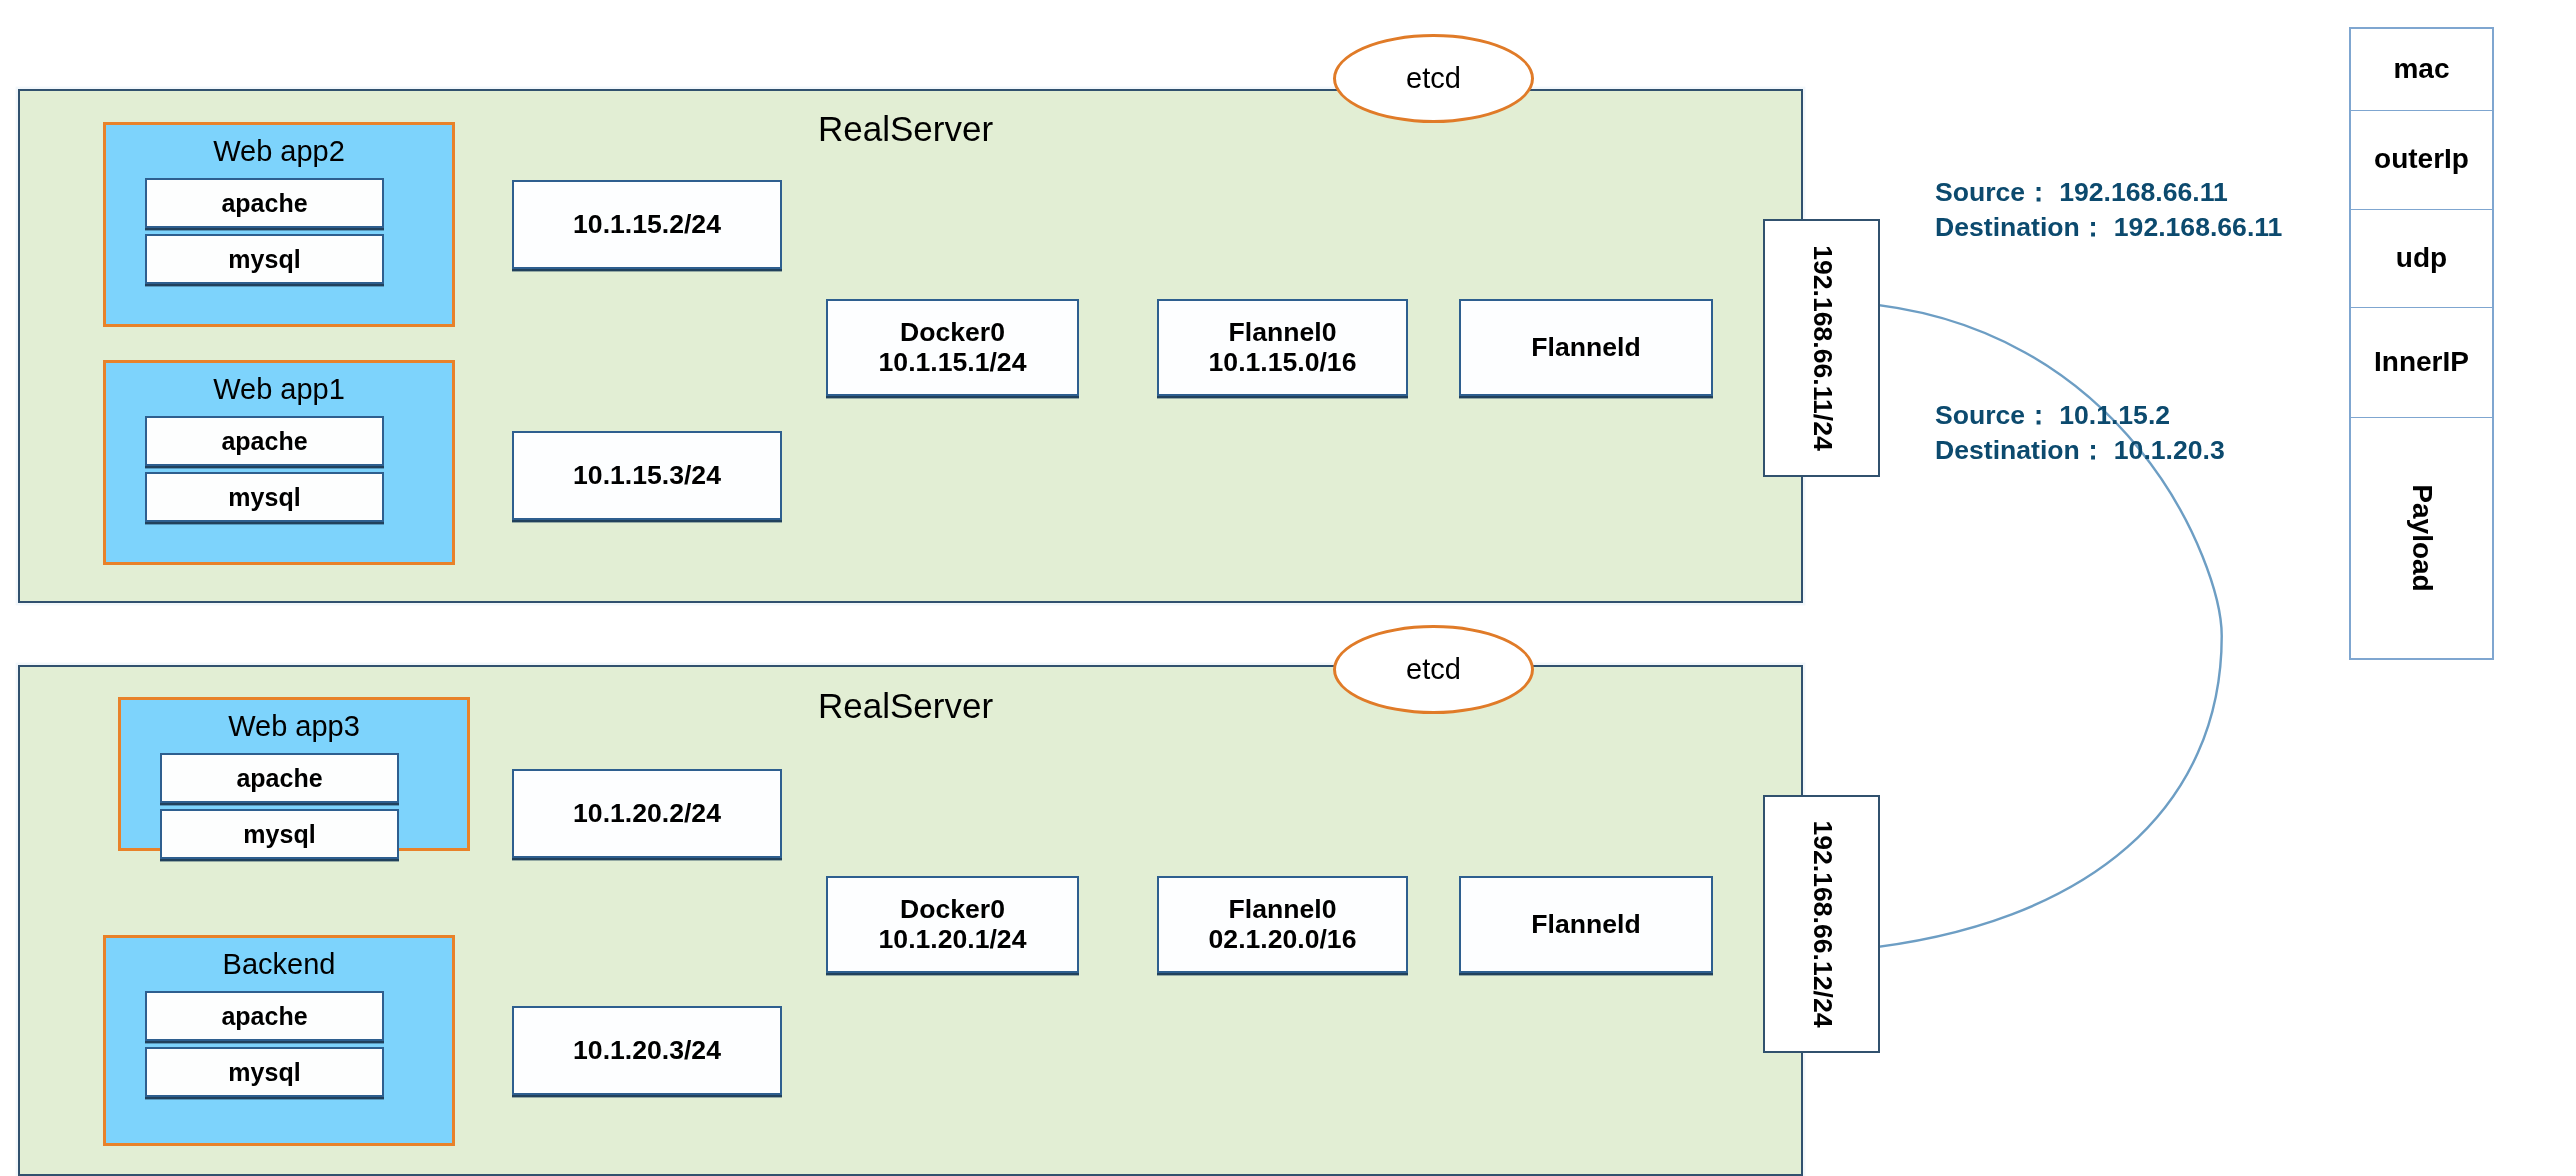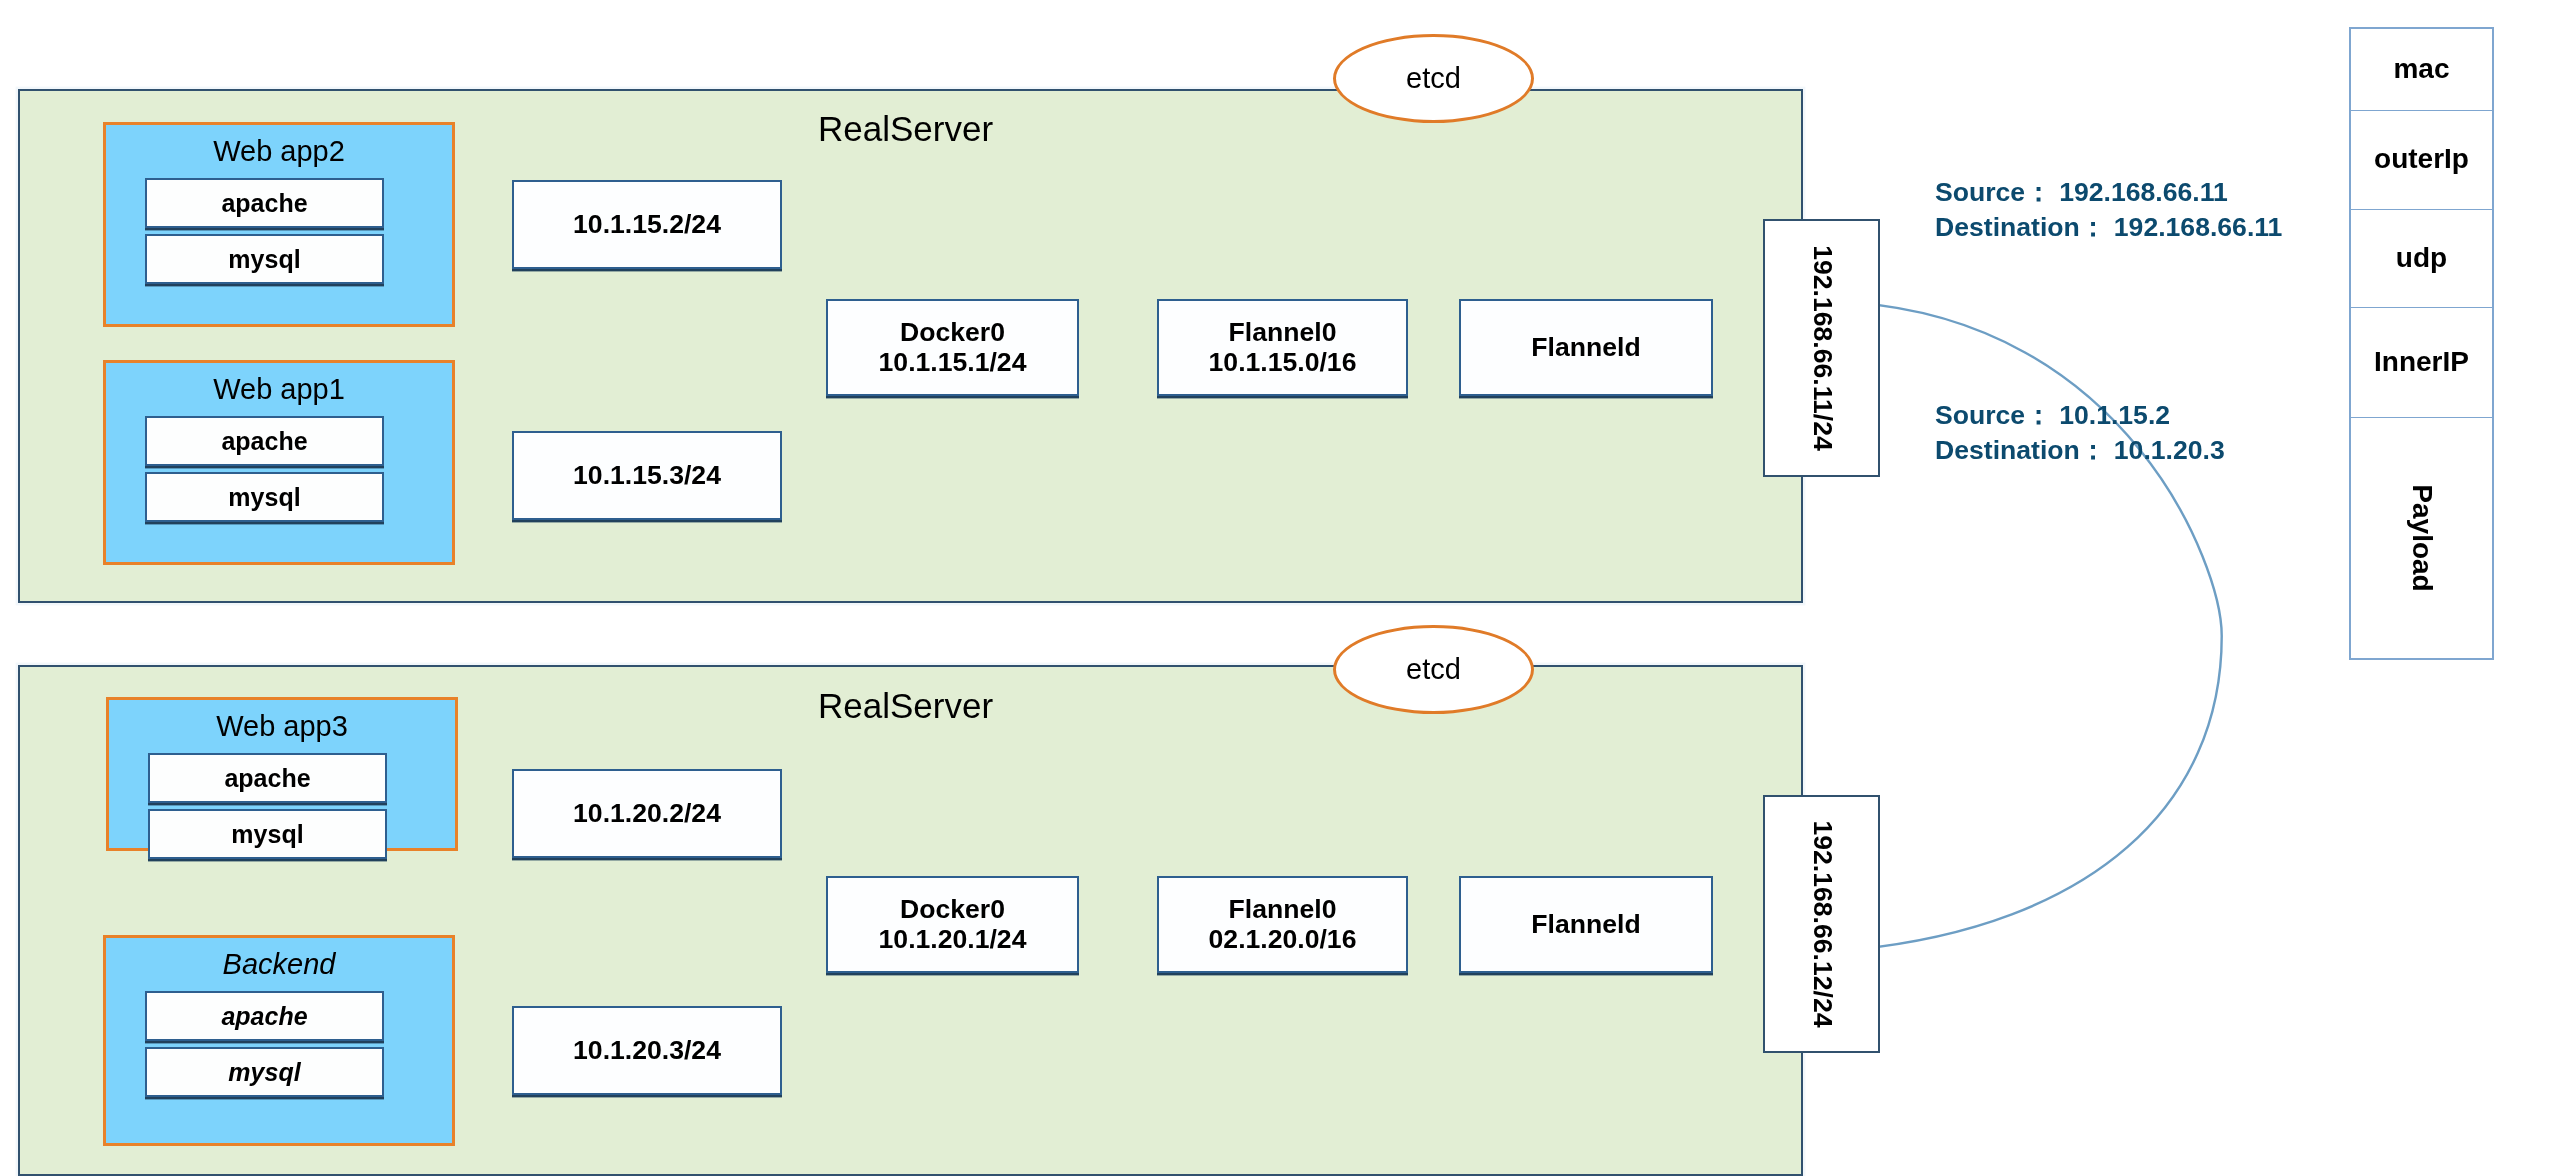--- a/index.html
+++ b/index.html
@@ -245,31 +245,31 @@
   </div>
 
   <div class="abs ipbox" style="left:1763px; top:219px; width:117px; height:258px;">
     <div class="rot">192.168.66.11/24</div>
   </div>
 
   <div class="abs host-panel" style="left:17.7px; top:665px; width:1785px; height:511px;"></div>
 
   <div class="host-label" style="left:818px; top:686px;">RealServer</div>
 
-  <div class="abs pod-box" style="left:106px; top:697px; width:352px; height:154px;">
+  <div class="abs pod-box" style="left:118px; top:697px; width:352px; height:154px;">
     <div class="pod-title" style="top:9.7px;">Web app3</div>
     <div class="abs svc-box" style="left:39px; top:53px; width:239px; height:50px;">
       <span>apache</span>
     </div>
     <div class="abs svc-box" style="left:39px; top:109px; width:239px; height:50px;">
       <span>mysql</span>
     </div>
   </div>
 
-  <div class="abs pod-box" style="left:103px; top:935px; width:352px; height:211px;font-style:italic;">
+  <div class="abs pod-box" style="left:103px; top:935px; width:352px; height:211px;">
     <div class="pod-title" style="top:9.7px;">Backend</div>
     <div class="abs svc-box" style="left:39px; top:53px; width:239px; height:50px;">
       <span>apache</span>
     </div>
     <div class="abs svc-box" style="left:39px; top:109px; width:239px; height:50px;">
       <span>mysql</span>
     </div>
   </div>
 
   <div class="abs node-box" style="left:512px; top:769px; width:270px; height:89px;">

